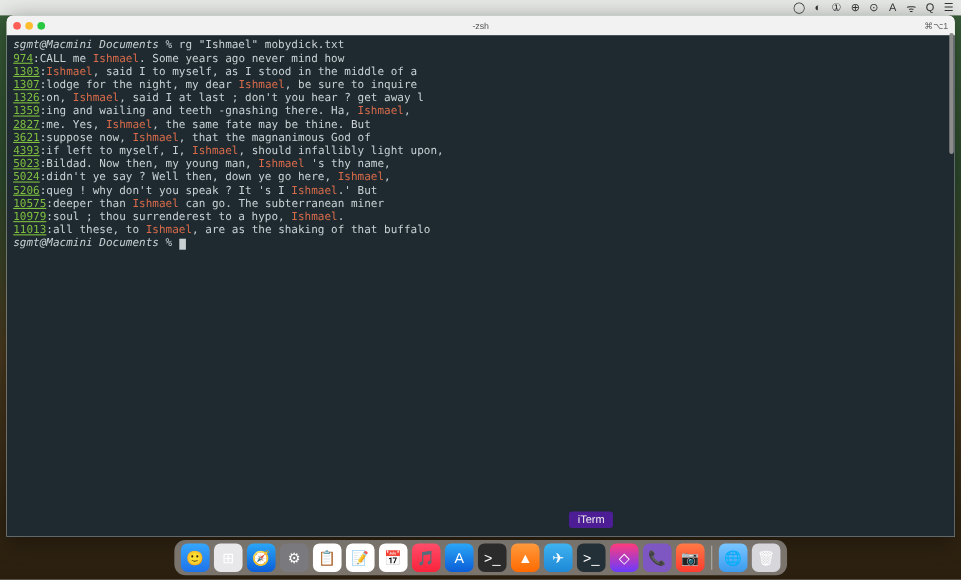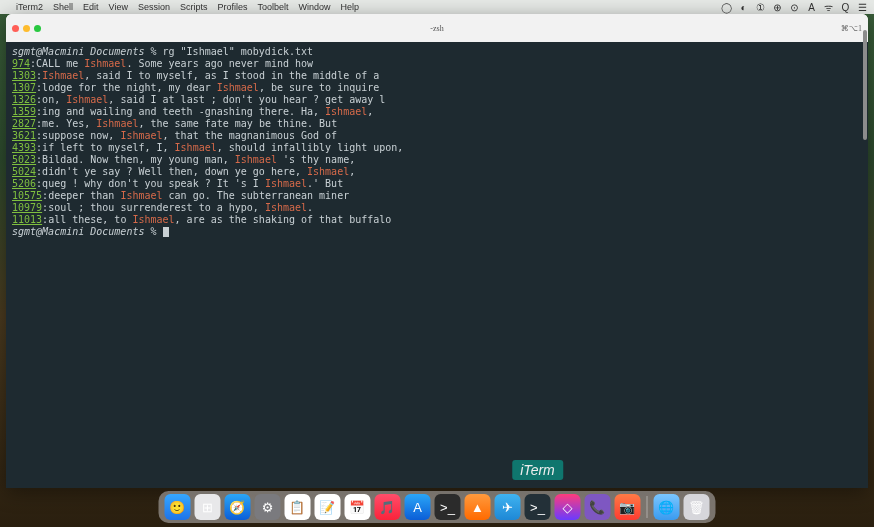--- a/index.html
+++ b/index.html
@@ -7,57 +7,44 @@
   body { background:linear-gradient(180deg,#3a5f3a 0%,#2d4a2d 30%,#4a3a1f 60%,#2a1f0f 100%); position:relative; }
   
   .menubar { position:absolute; top:0; left:0; right:0; height:14px; background:rgba(245,245,245,0.92); display:flex; align-items:center; font-size:9px; color:#333; padding:0 6px; }
   .menubar .left { display:flex; gap:10px; align-items:center; }
   .menubar .right { margin-left:auto; display:flex; gap:6px; align-items:center; font-size:10px; }
   .apple { font-size:10px; }
   .menu-item { cursor:default; }
   .status-icon { width:11px; text-align:center; }
   
   .termwin { position:absolute; top:14px; left:6px; right:6px; bottom:39px; background:#fff; border-radius:6px 6px 0 0; box-shadow:0 4px 20px rgba(0,0,0,0.4); display:flex; flex-direction:column; overflow:hidden; }
-  .titlebar { height:28px; background:#f2f2f2; display:flex; align-items:center; padding:0 6px; font-size:8px; color:#555; position:relative; flex:0 0 auto;font-family:Liberation Serif, serif; }
+  .titlebar { height:18px; background:#f2f2f2; display:flex; align-items:center; padding:0 6px; font-size:8px; color:#555; position:relative; flex:0 0 auto; }
   .traffic { display:flex; gap:4px; }
   .tl { width:7px; height:7px; border-radius:50%; }
   .tl.r{background:#ff5f57;} .tl.y{background:#febc2e;} .tl.g{background:#28c840;}
   .title-center { position:absolute; left:0; right:0; text-align:center; pointer-events:none; }
   .title-right { margin-left:auto; font-size:8px; color:#666; }
   .termbody { flex:1; background:#1e2a30; color:#c8d0d4; font-family:Menlo,Monaco,monospace; font-size:10px; line-height:12px; padding:4px 6px; white-space:pre; overflow:hidden; position:relative; }
   .line { display:block; }
   .ln { color:#7fbf3f;text-decoration:underline; }
   .hl { color:#d66a4a; }
   .prompt { color:#c8d0d4;font-style:italic; }
   .cursor { display:inline-block; width:6px; height:10px; background:#c8d0d4; vertical-align:text-bottom; }
   .scrollbar { position:absolute; top:16px; right:0; width:6px; bottom:0; }
   .sbthumb { position:absolute; top:0; right:1px; width:4px; height:110px; background:#8c8c8c; border-radius:2px; }
   
   .dock { position:absolute; bottom:4px; left:50%; transform:translateX(-50%); height:32px; padding:2px 6px; background:rgba(220,220,225,0.45); border-radius:10px; display:flex; gap:4px; align-items:center; }
   .dock-icon { width:26px; height:26px; border-radius:6px; display:flex; align-items:center; justify-content:center; font-size:13px; color:#fff; position:relative; }
   .dock-sep { width:1px; height:22px; background:rgba(255,255,255,0.4); margin:0 2px; }
-  .tooltip { position:absolute; bottom:40px; left:50%; transform:translateX(-50%); background:#0f766e; color:#eee; font-size:14px; padding:2px 8px; border-radius:3px; white-space:nowrap;font-style:italic; }
+  .tooltip { position:absolute; bottom:40px; left:50%; transform:translateX(-50%); background:#4c1d95; color:#eee; font-size:10px; padding:2px 8px; border-radius:3px; white-space:nowrap; }
 </style>
 </head>
 <body>
 
 <div class="menubar">
-  <div class="left">
-    <span class="apple"></span>
-    <span class="menu-item">iTerm2</span>
-    <span class="menu-item">Shell</span>
-    <span class="menu-item">Edit</span>
-    <span class="menu-item">View</span>
-    <span class="menu-item">Session</span>
-    <span class="menu-item">Scripts</span>
-    <span class="menu-item">Profiles</span>
-    <span class="menu-item">Toolbelt</span>
-    <span class="menu-item">Window</span>
-    <span class="menu-item">Help</span>
-  </div>
   <div class="right">
     <span class="status-icon">◯</span>
     <span class="status-icon">◐</span>
     <span class="status-icon">①</span>
     <span class="status-icon">⊕</span>
     <span class="status-icon">⊙</span>
     <span class="status-icon">A</span>
     <span class="status-icon">ᯤ</span>
     <span class="status-icon">Q</span>
     <span class="status-icon">☰</span>

